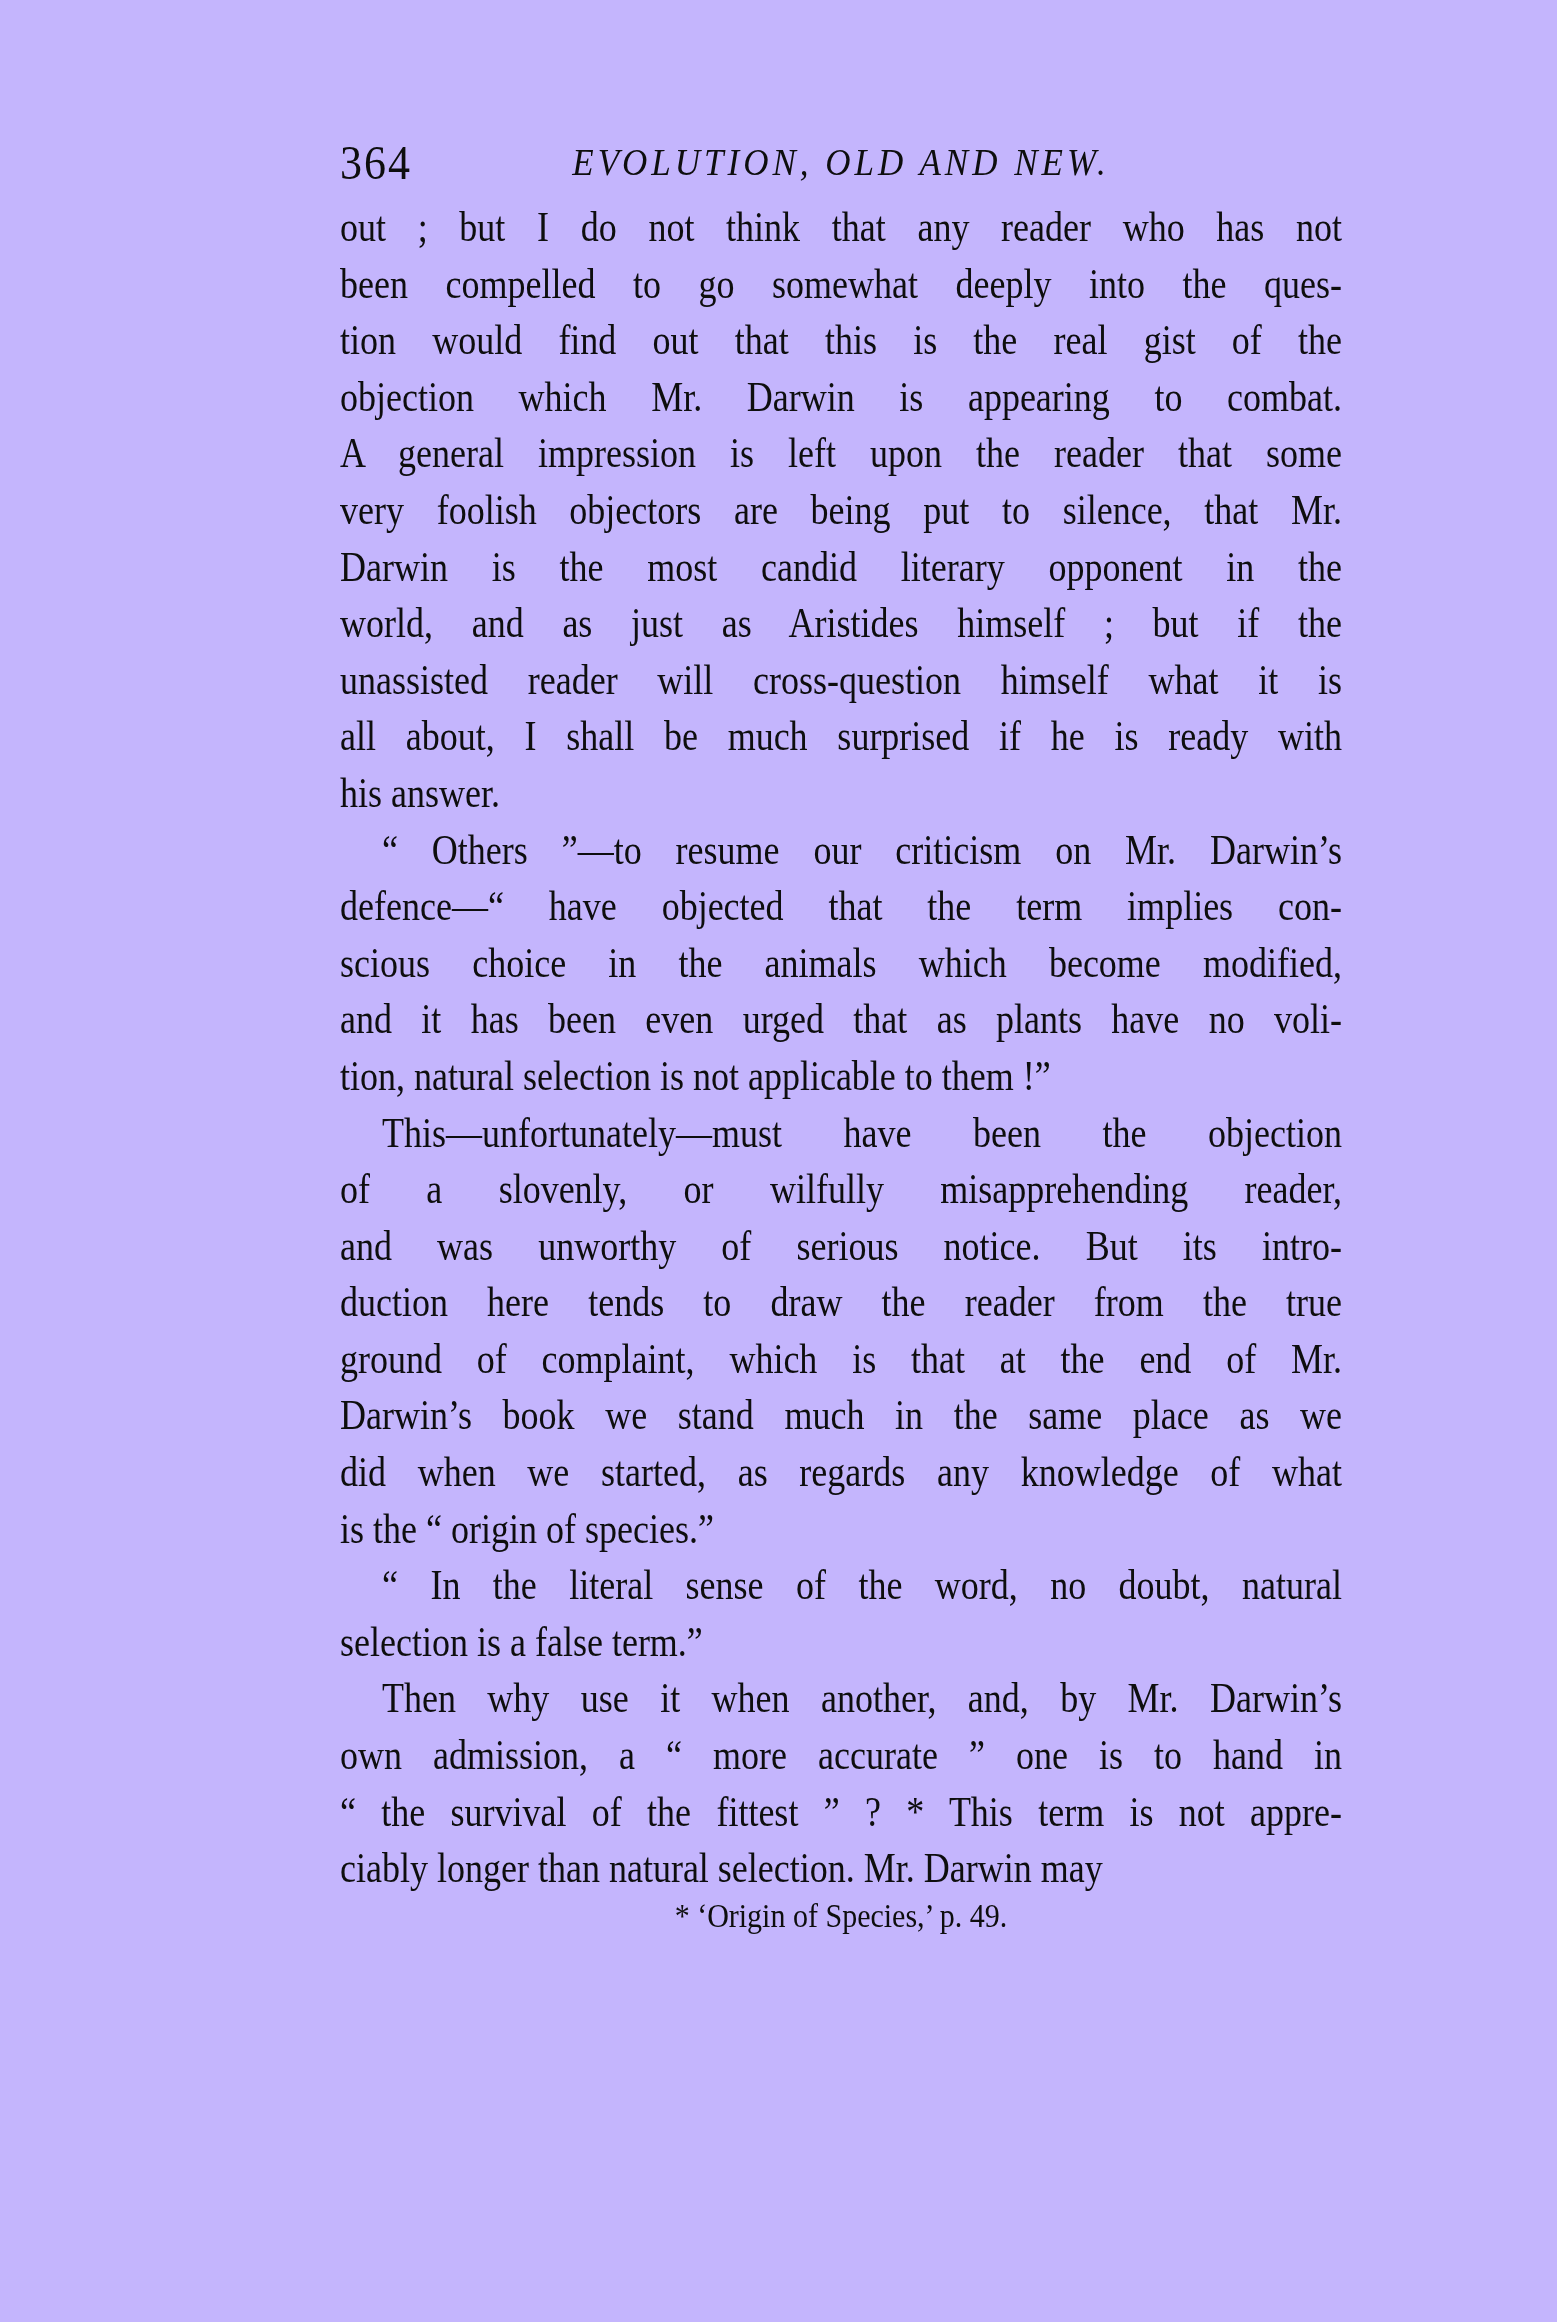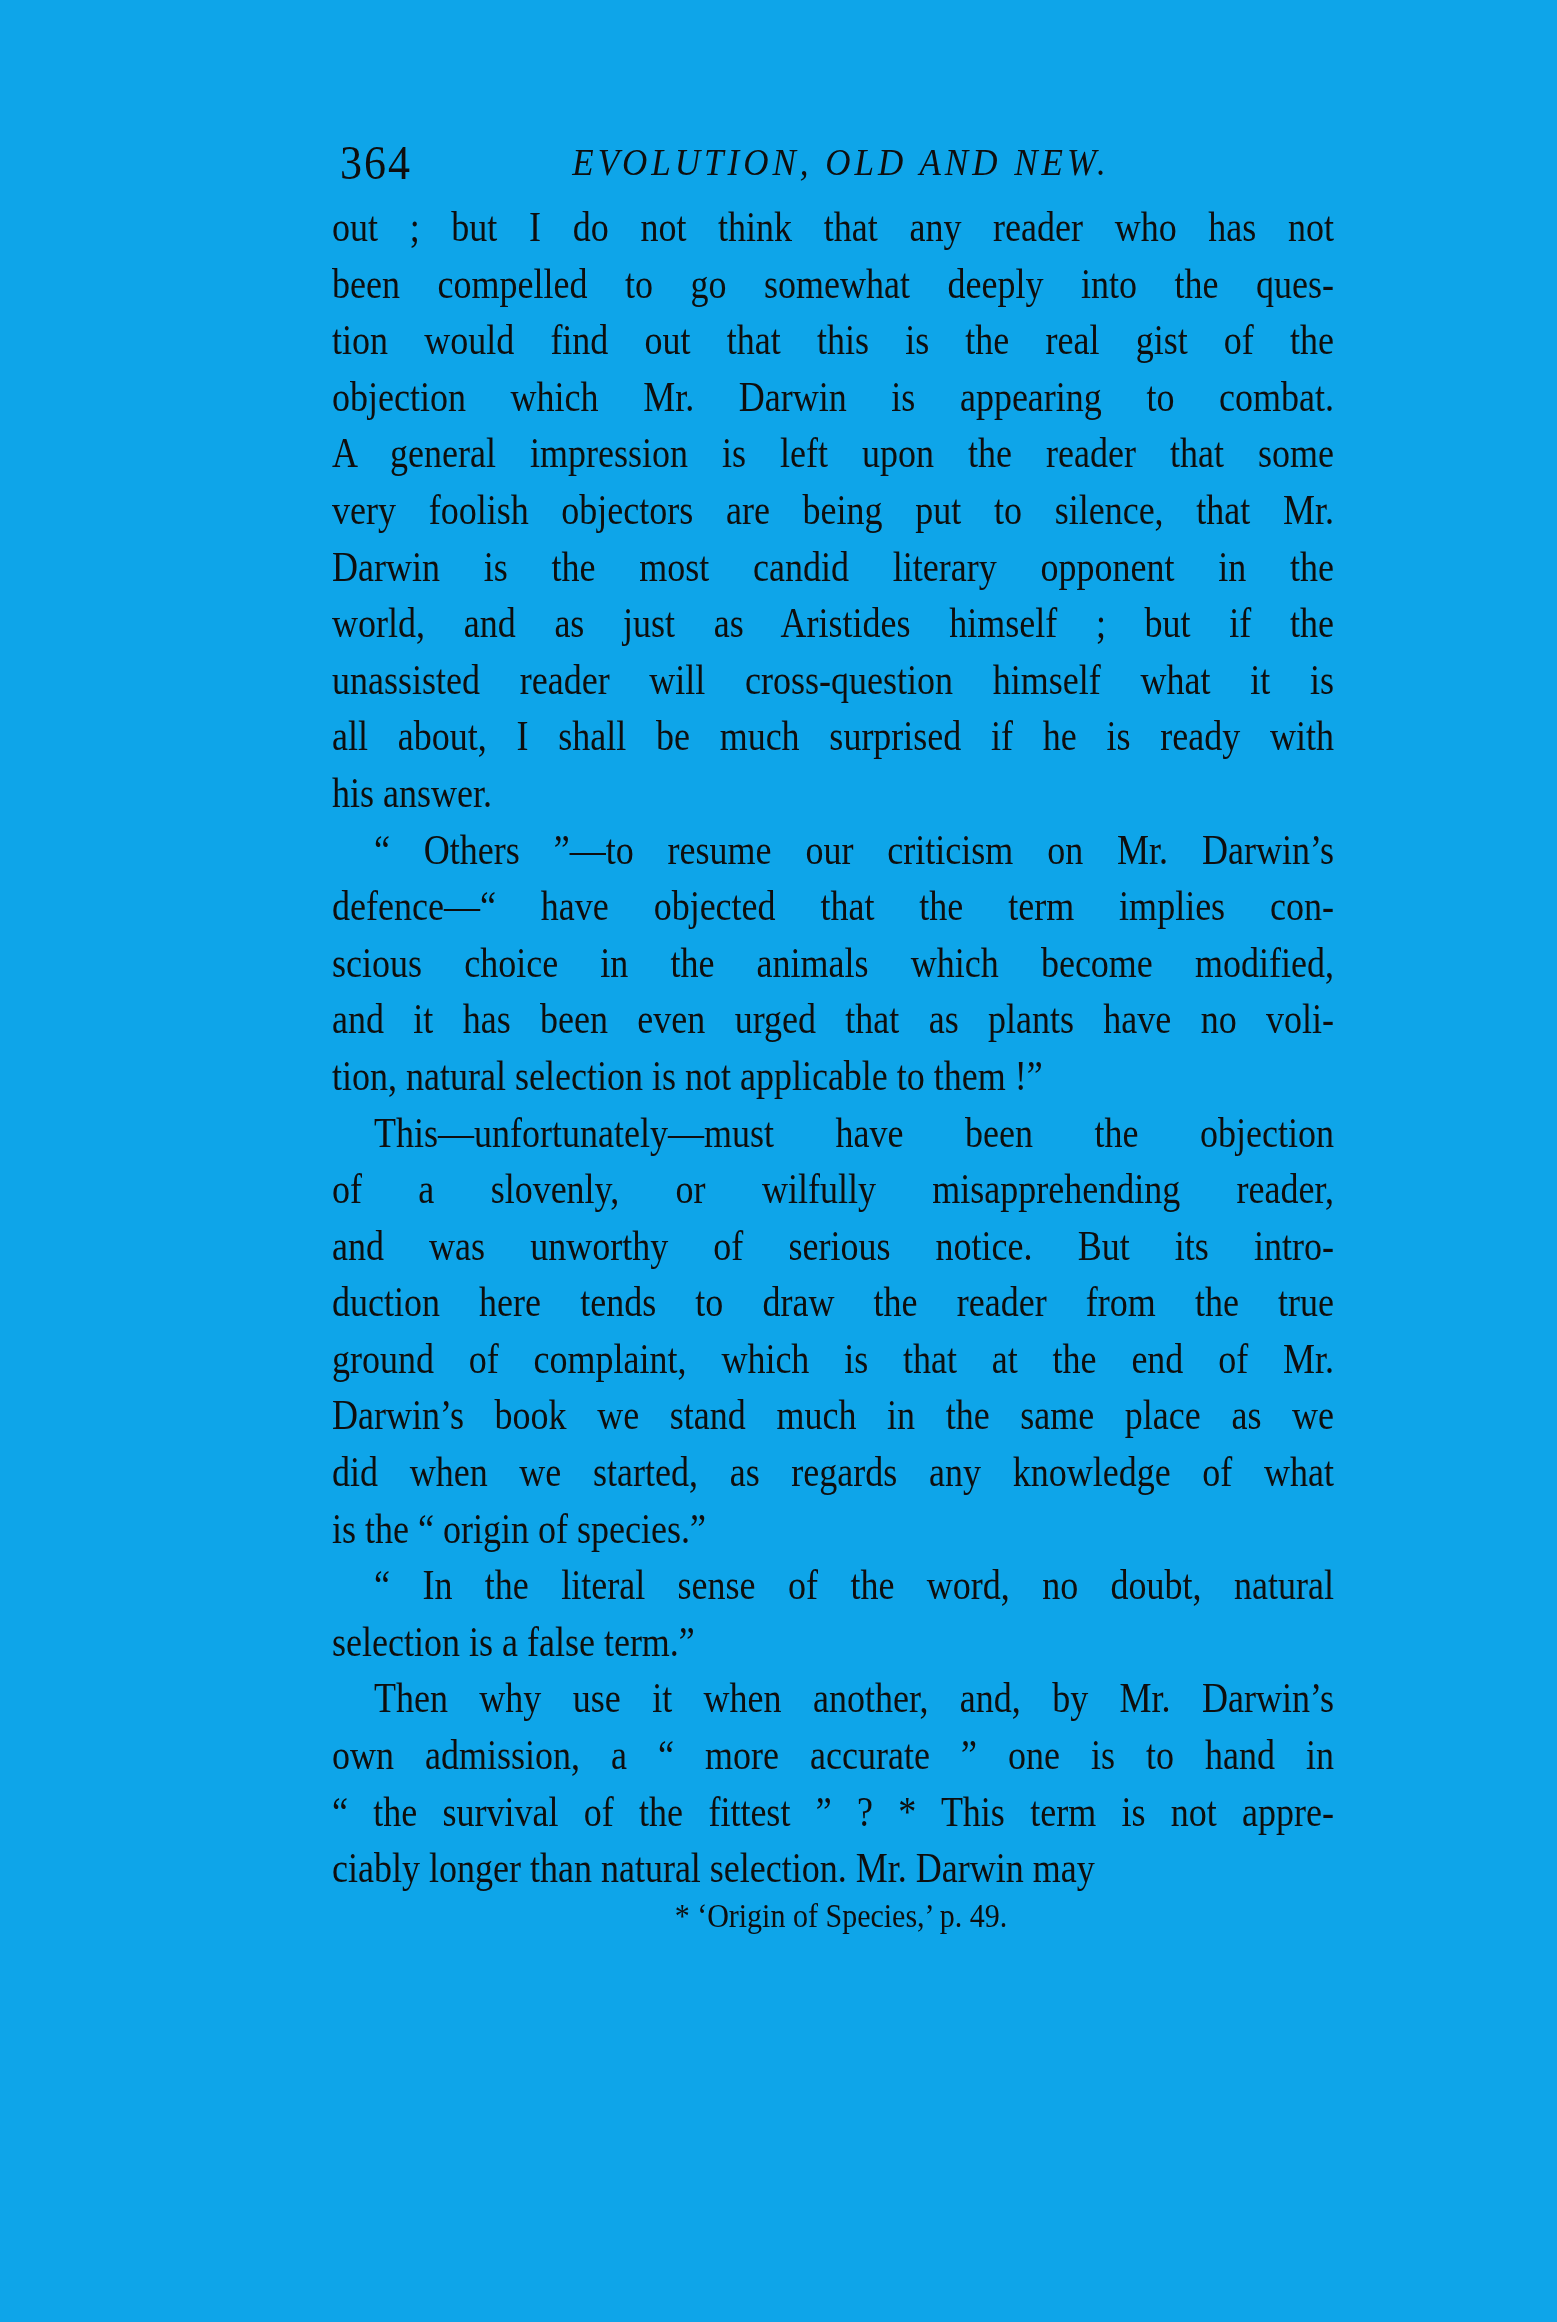--- a/index.html
+++ b/index.html
@@ -4,21 +4,21 @@
 <style>
   html, body {
     margin: 0;
     padding: 0;
     background: #ffffff;
   }
   .page {
     position: relative;
     width: 1557px;
     height: 2322px;
-    background: #0ea5e9;
+    background: #c4b5fd;
     overflow: hidden;
     font-family: "Liberation Serif", serif;
     color: #0e0e0e;
   }
   .header-row {
     position: absolute;
     left: 340px;
     top: 141px;
     width: 1002px;
     height: 44px;
@@ -42,21 +42,21 @@
     font-style: italic;
     font-size: 35px;
     line-height: 40px;
     letter-spacing: 4px;
     transform: scaleY(1.08);
     transform-origin: 50% 50%;
     white-space: nowrap;
   }
   .text-block {
     position: absolute;
-    left: 332px;
+    left: 340px;
     top: 199px;
     width: 1002px;
     font-family: Liberation Serif, serif;
   }
   .bodyline {
     height: 56.6px;
     line-height: 56.6px;
     font-size: 36px;
     text-align: justify;
     text-align-last: justify;

